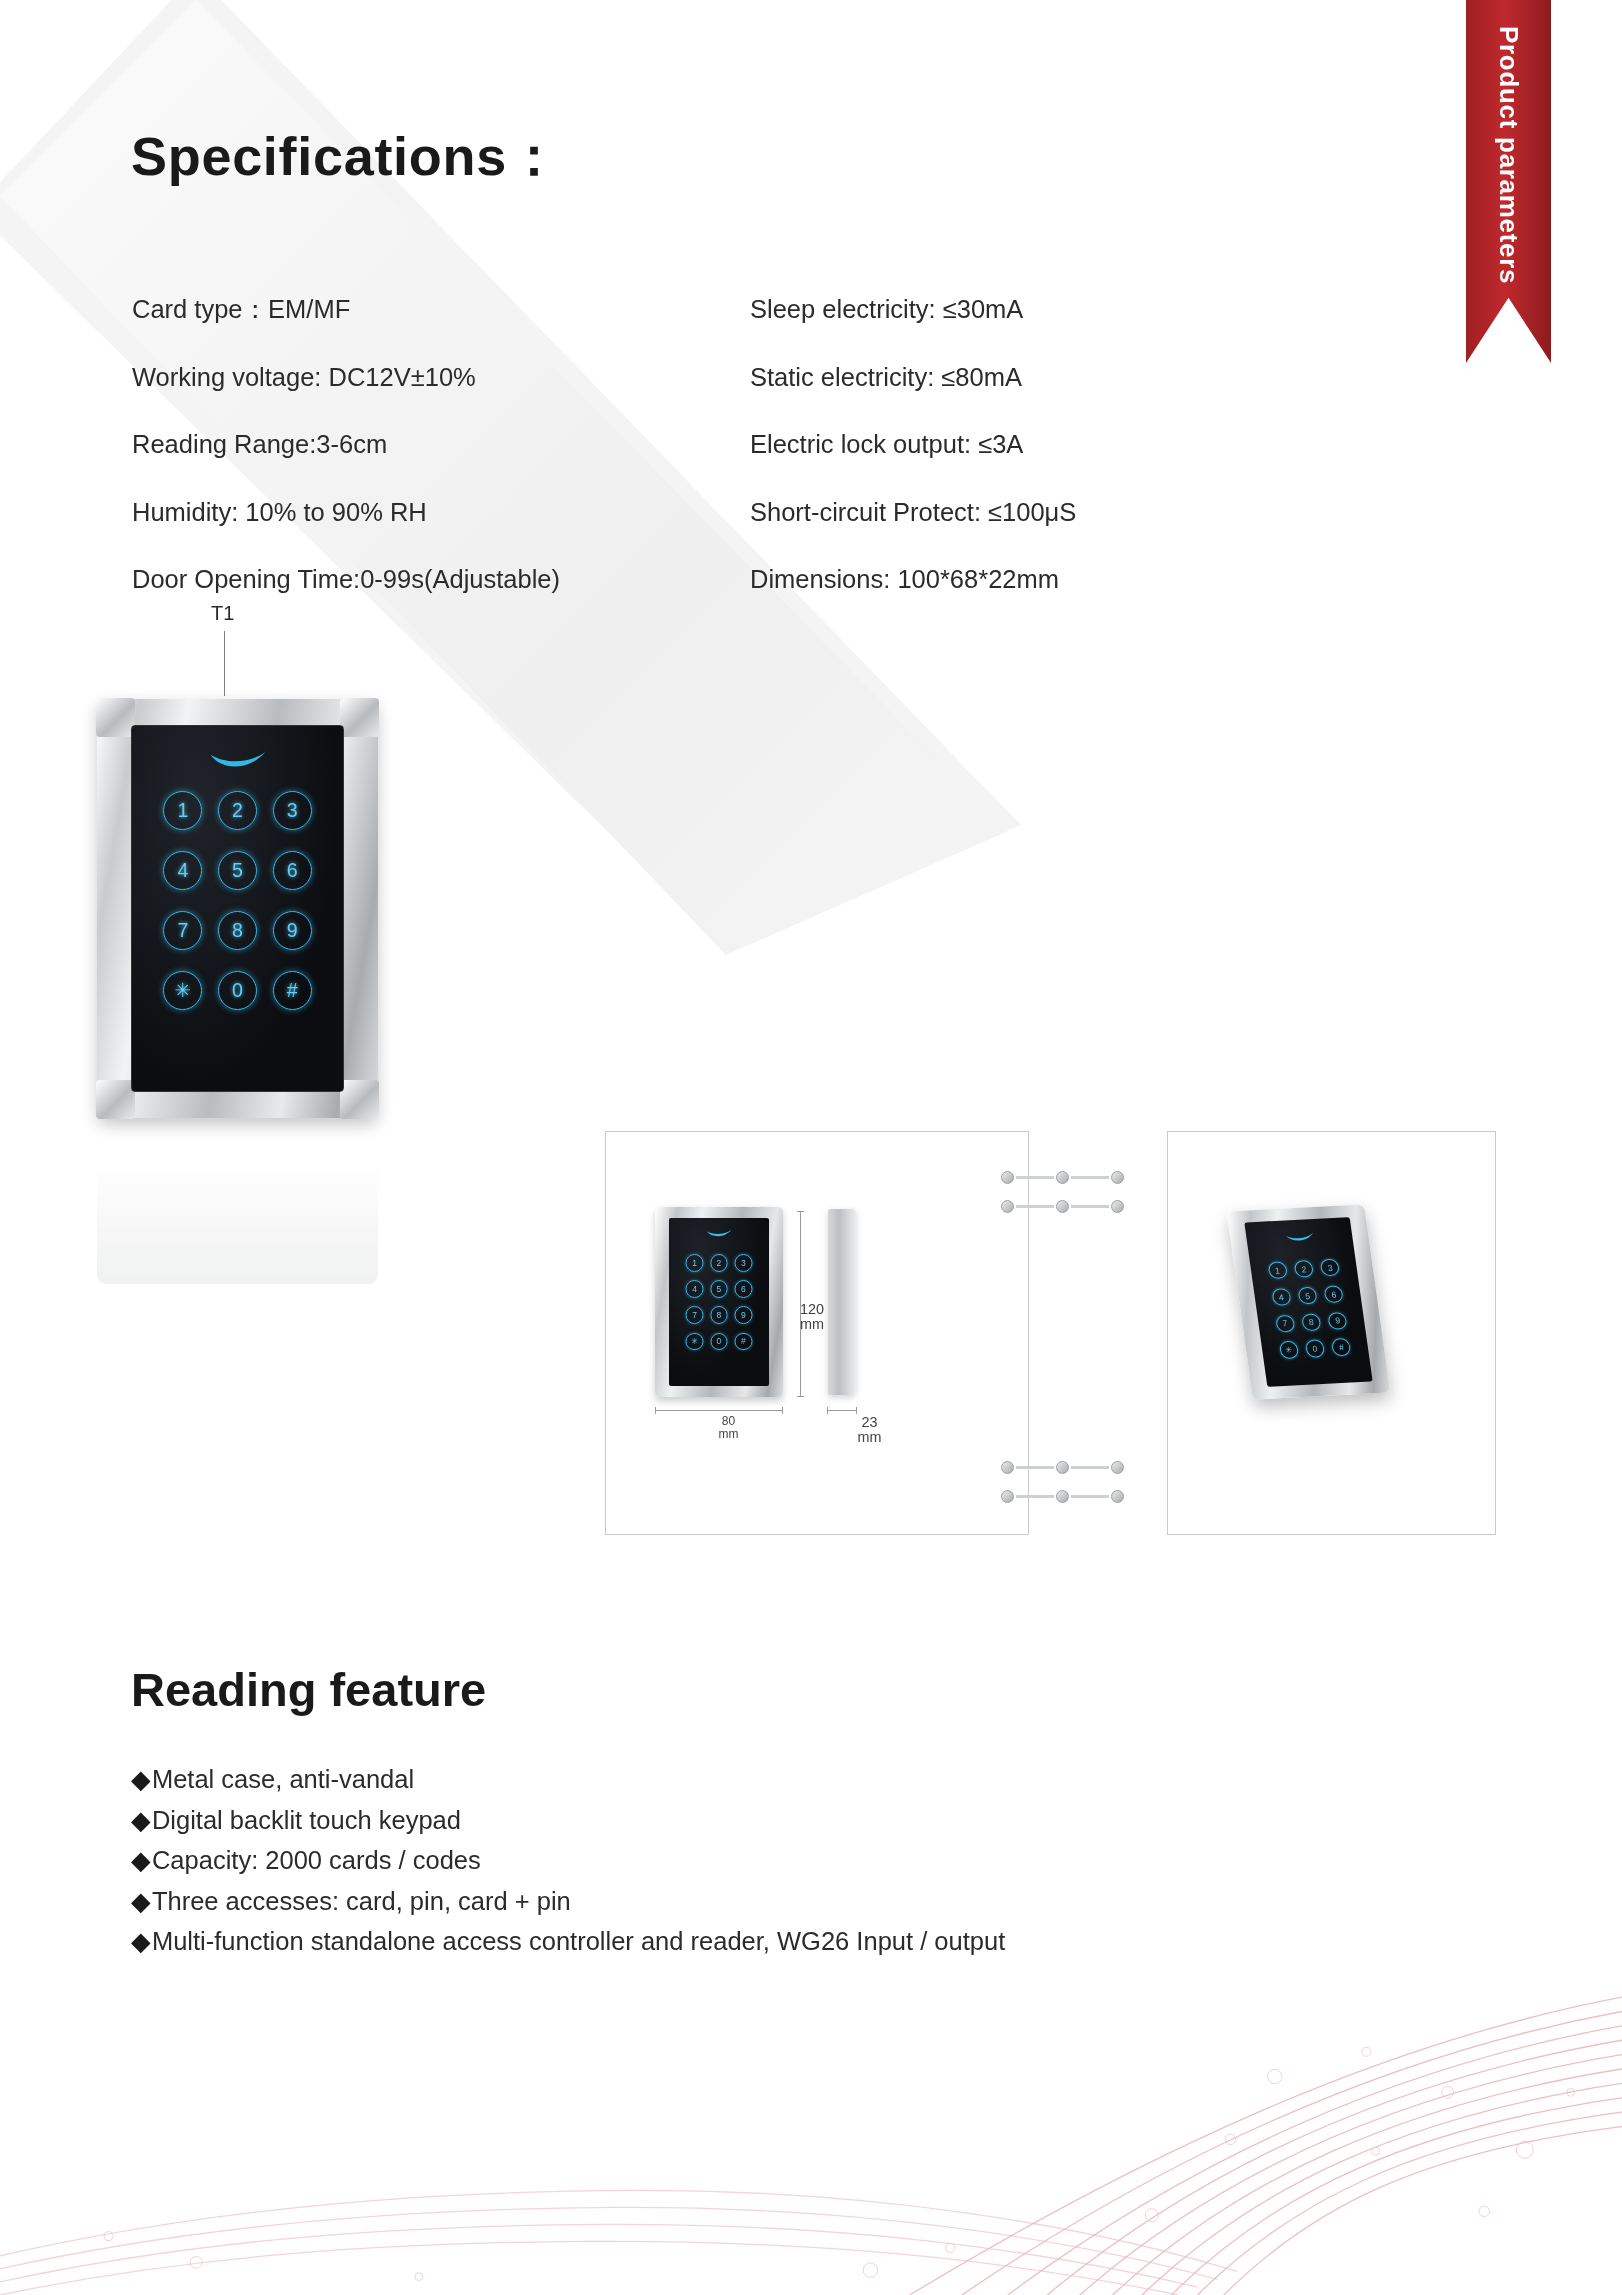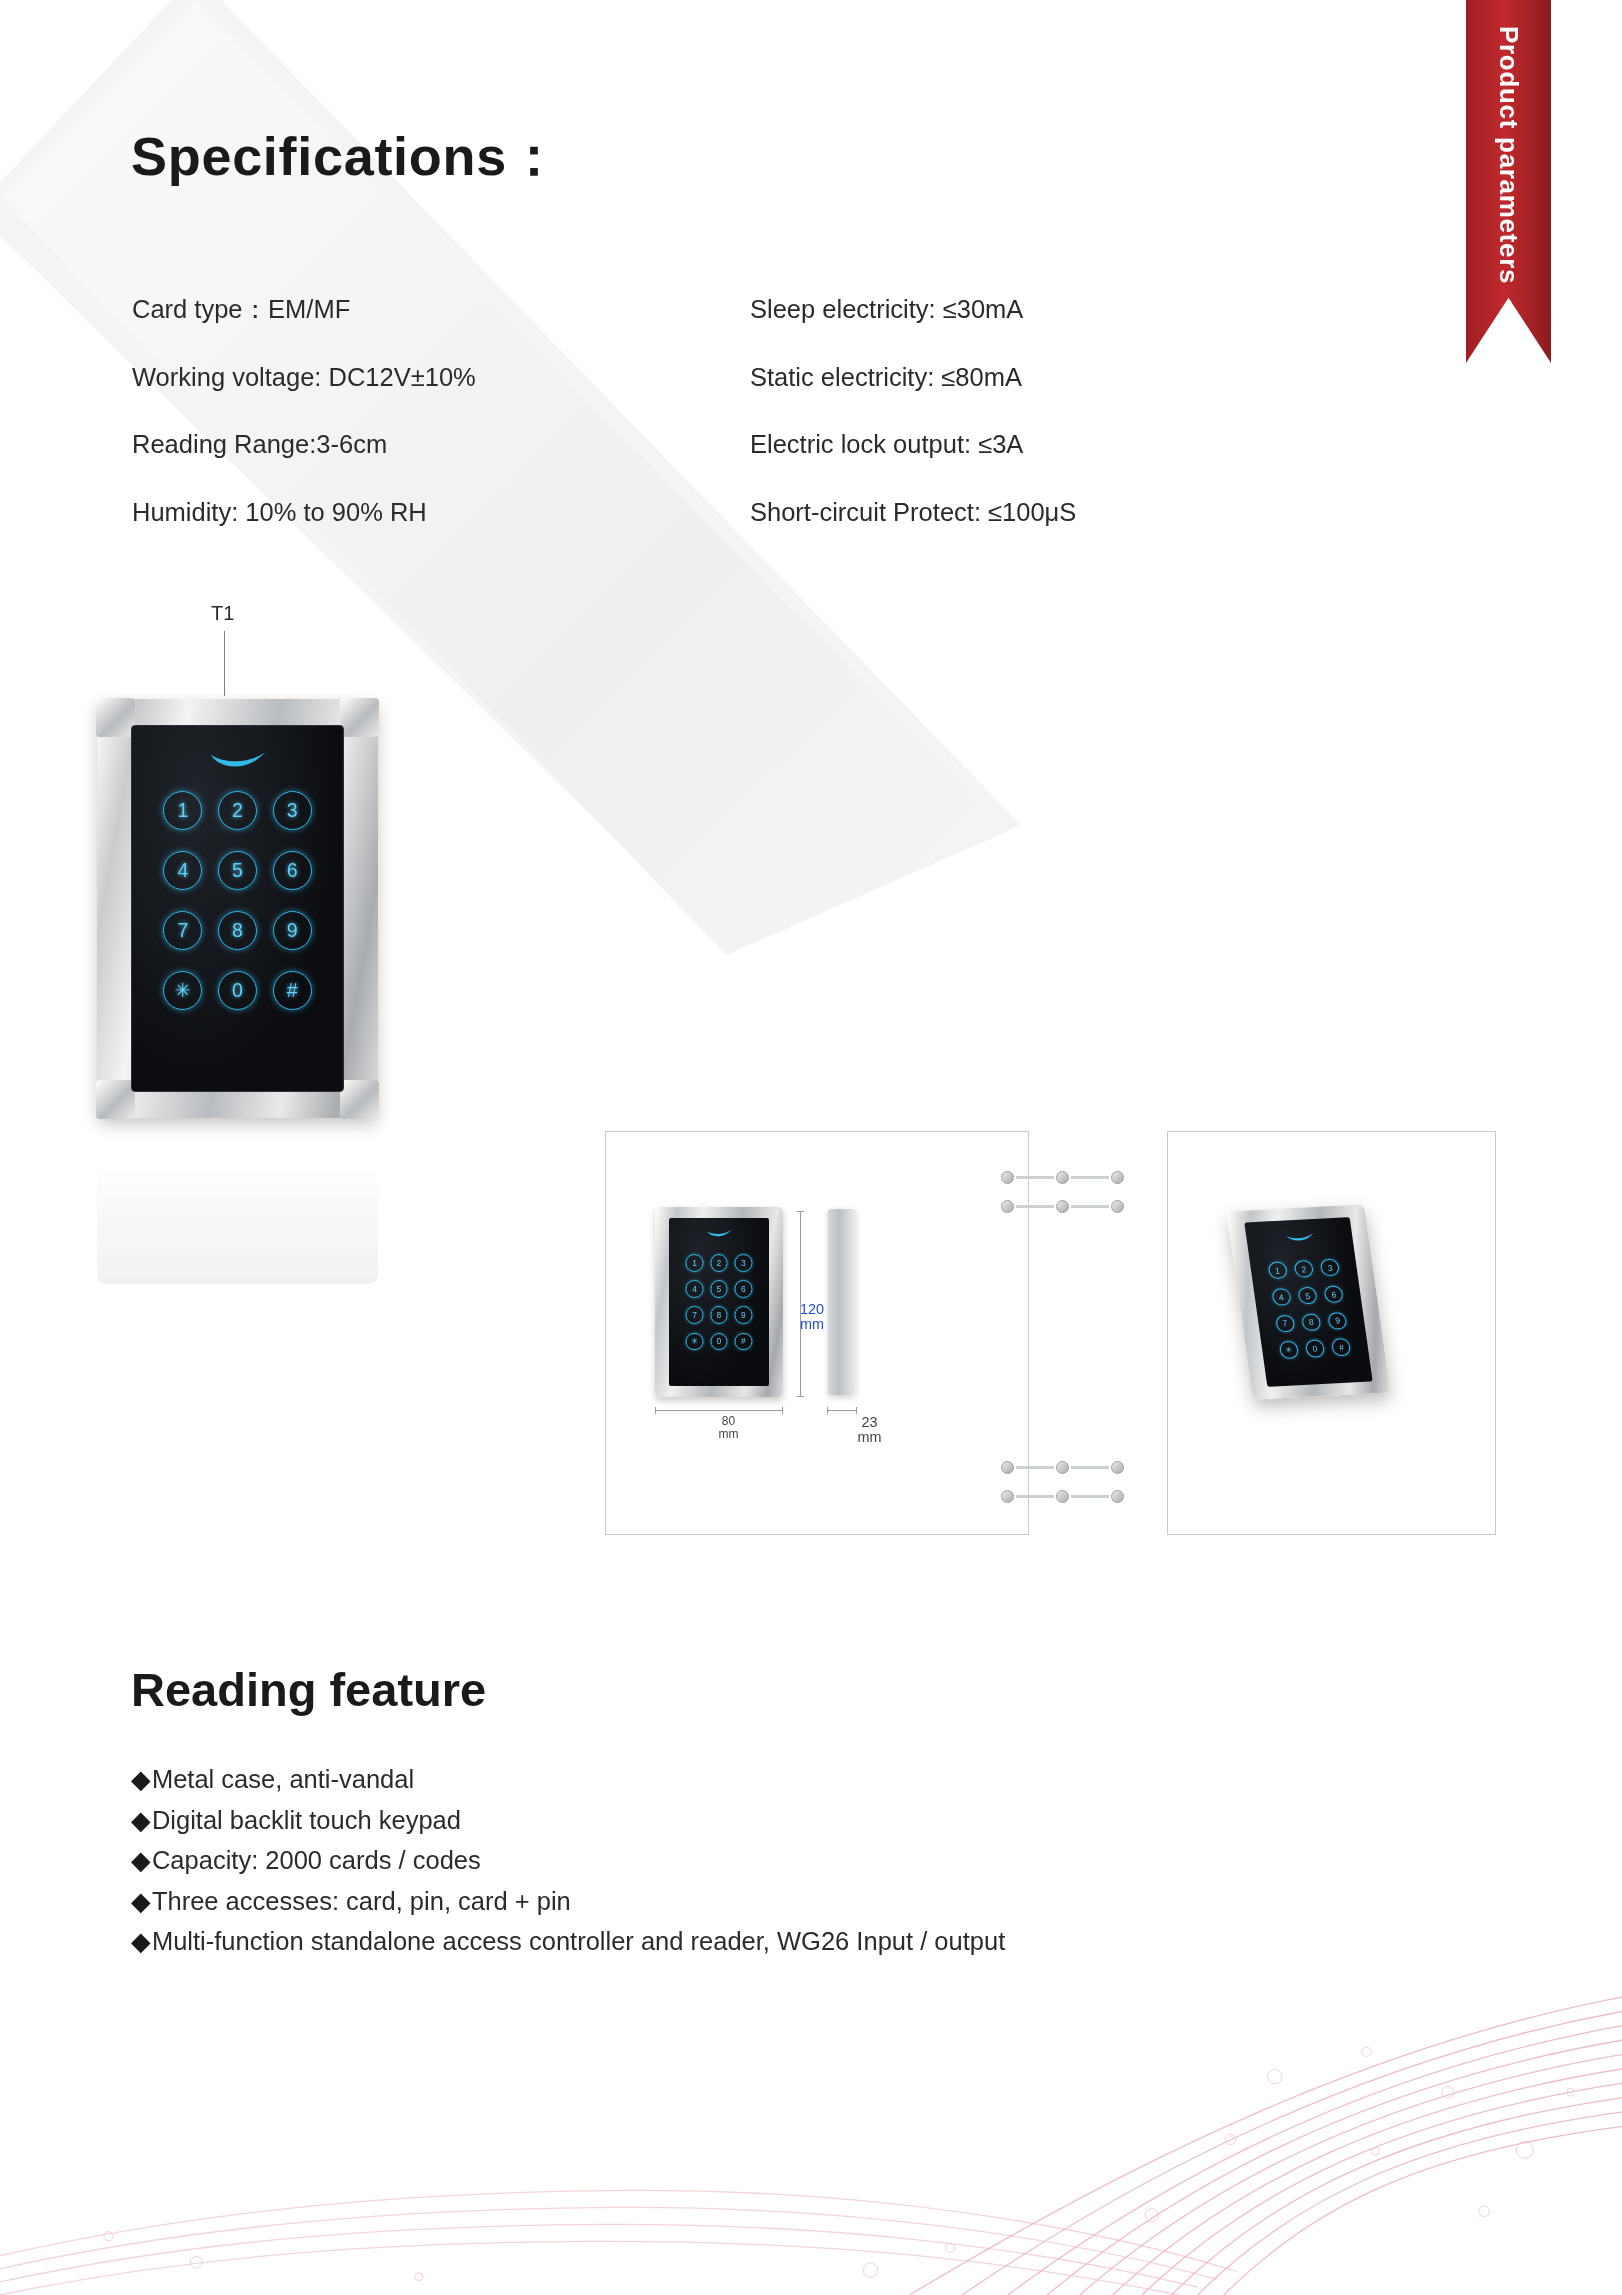--- a/index.html
+++ b/index.html
@@ -294,21 +294,21 @@
     height: 0.7px;
     background: #9a9a9a;
   }
   .dim-v::before { top: 0; }
   .dim-v::after { bottom: 0; }
   .dim-v-label {
     position: absolute;
     left: 800px;
     top: 1302px;
     font-size: 14.4px;
-    color: #1d4ed8;
+    color: #404040;
     text-align: center;
     line-height: 1.05;
   }
 
   .dim-h {
     position: absolute;
     left: 49px;
     top: 278px;
     width: 128px;
     height: 0.7px;
@@ -459,20 +459,24 @@
     <div class="spec-col-left">Working voltage: DC12V±10%</div>
     <div class="spec-col-right">Static electricity: ≤80mA</div>
   </div>
   <div class="spec-row">
     <div class="spec-col-left">Reading Range:3-6cm</div>
     <div class="spec-col-right">Electric lock output: ≤3A</div>
   </div>
   <div class="spec-row">
     <div class="spec-col-left">Humidity: 10% to 90% RH</div>
     <div class="spec-col-right">Short-circuit Protect: ≤100μS</div>
+  </div>
+  <div class="spec-row">
+    <div class="spec-col-left">Door Opening Time:0-99s(Adjustable)</div>
+    <div class="spec-col-right">Dimensions: 100*68*22mm</div>
   </div>
 </div>
 
 <div class="t1-label">T1</div>
 <div class="t1-line"></div>
 
 <div class="reflection"></div>
 
 <div class="device-main">
   <div class="dev-body"></div>

